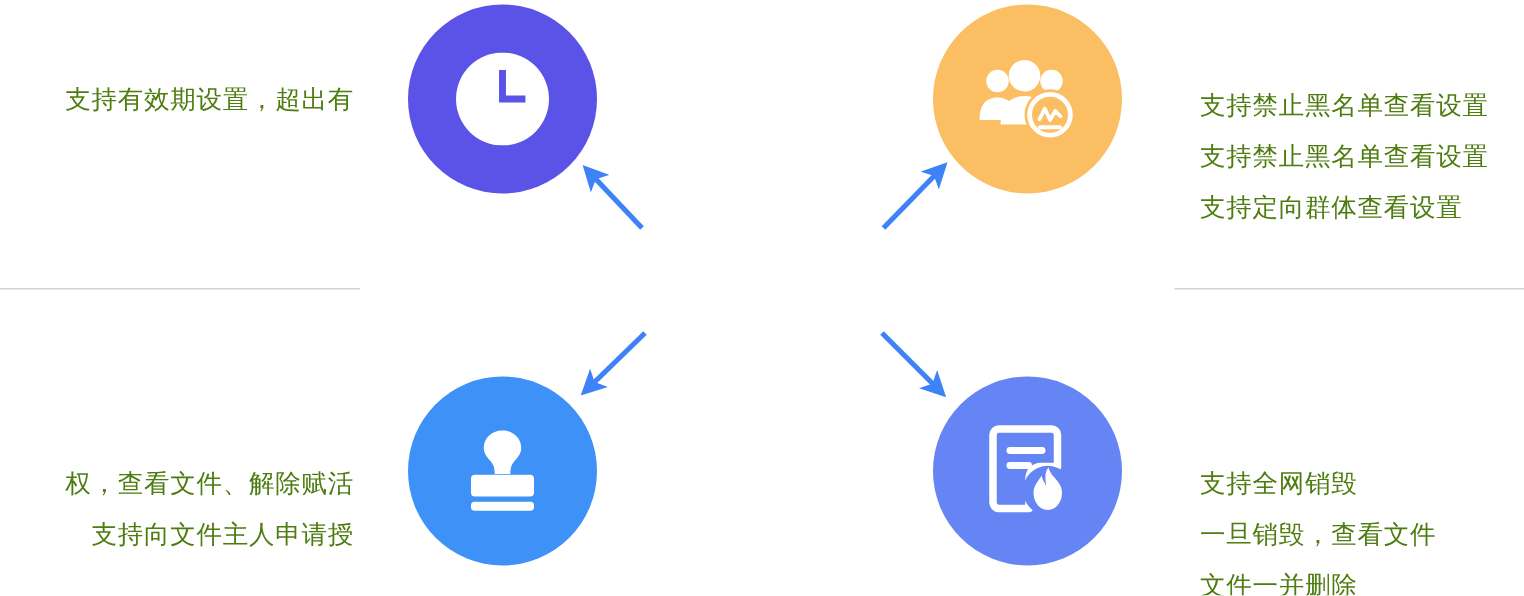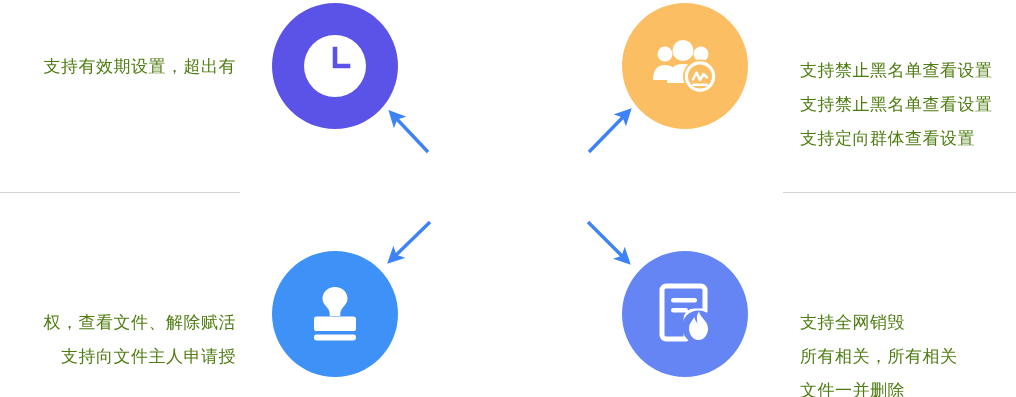--- a/index.html
+++ b/index.html
@@ -185,17 +185,17 @@
     <span class="line">支持定向群体查看设置</span>
   </div>
 
   <div class="text-block" id="text-bottom-left">
     <span class="line">权，查看文件、解除赋活</span>
     <span class="line">支持向文件主人申请授</span>
   </div>
 
   <div class="text-block" id="text-bottom-right">
     <span class="line">支持全网销毁</span>
-    <span class="line">所有相关，所有相关</span>
+    <span class="line">一旦销毁，查看文件</span>
     <span class="line">文件一并删除</span>
   </div>
 
 </div>
 
 </body></html>

